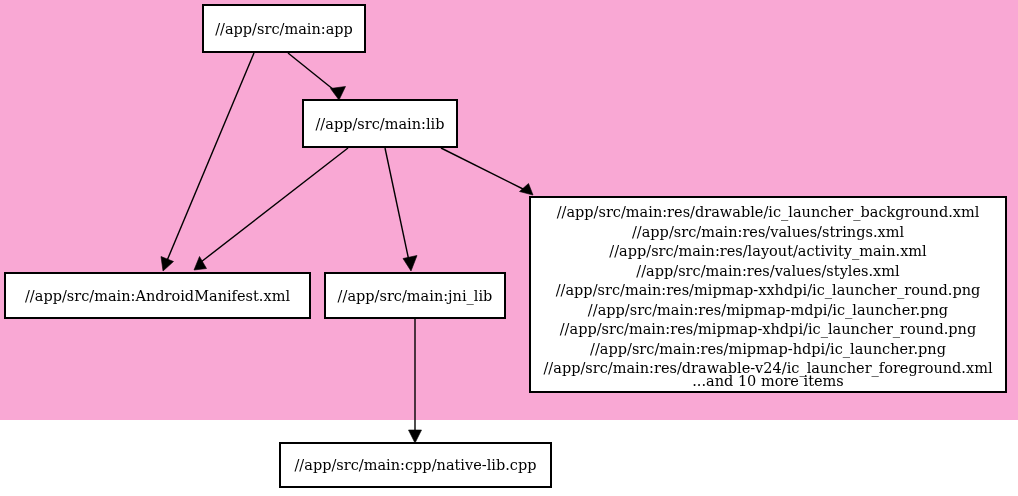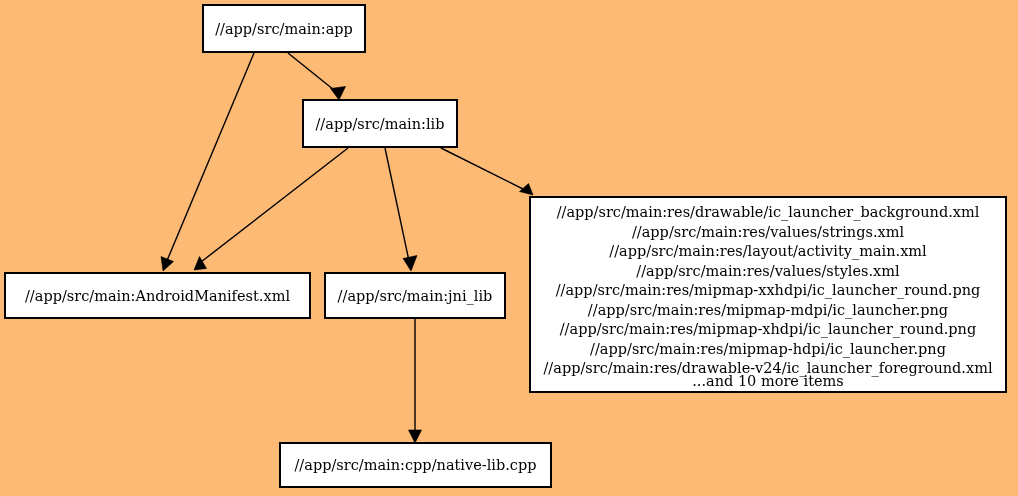--- a/index.html
+++ b/index.html
@@ -9,22 +9,22 @@
   }
   body {
     width: 1018px;
     height: 496px;
     overflow: hidden;
     font-family: "DejaVu Serif", "Liberation Serif", serif;
   }
   #graph-root {
     position: relative;
     width: 1018px;
-    height: 496px;
-    background: #fdba74;
+    height: 420px;
+    background: #f9a8d4;
     text-decoration: underline;
   }
   svg#graph-canvas {
     position: absolute;
     top: 0;
     left: 0;
     width: 1018px;
     height: 496px;
     display: block;
   }

